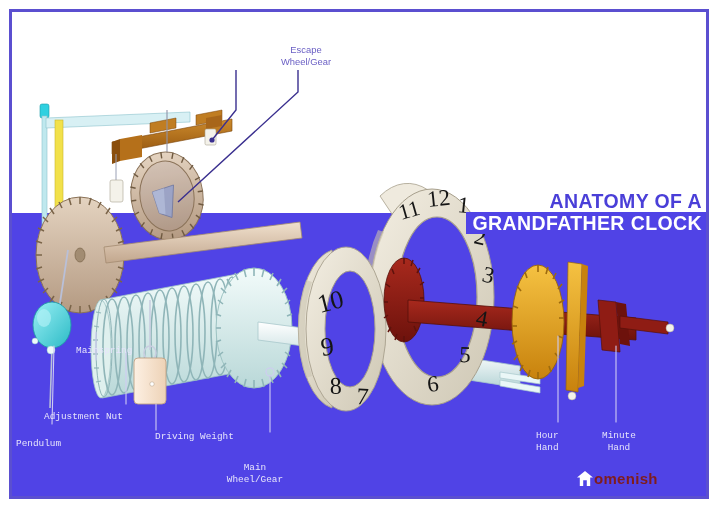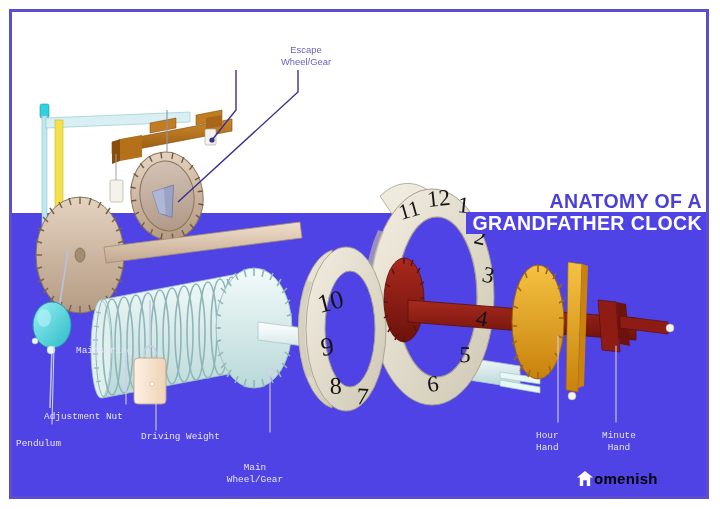--- a/index.html
+++ b/index.html
@@ -17,21 +17,21 @@
   
   #blue-field{position:absolute;left:12px;top:213px;width:694px;height:283px;background:#5043e6;z-index:1;}
 
   
   #title{position:absolute;left:466px;top:190px;width:240px;z-index:30;text-align:right;}
   .title-line{font-weight:bold;font-size:19.5px;letter-spacing:.4px;line-height:22px;white-space:nowrap;}
   #title-1{color:#4a3fd8;padding-right:4px;}
   #title-2{color:#ffffff;background:#5043e6;padding-right:4px;}
 
   
-  #logo{position:absolute;left:577px;top:470px;z-index:30;color:#000000;font-weight:bold;font-size:15px;letter-spacing:.3px;display:flex;align-items:center;}
+  #logo{position:absolute;left:577px;top:470px;z-index:30;color:#7f1d1d;font-weight:bold;font-size:15px;letter-spacing:.3px;display:flex;align-items:center;}
   #logo svg{margin-right:1px;}
 
   
   .lbl{position:absolute;z-index:25;font-size:9.4px;line-height:11.5px;white-space:pre-line;}
   .lbl-dark{color:#6a5fc4;text-align:center;}
   .lbl-light{color:#e6e4fb;font-family:Liberation Mono, monospace;}
 
   
   .leader{position:absolute;z-index:20;}
   .leader line{stroke-linecap:round;}
@@ -431,21 +431,21 @@
   <svg class="leader ld-light" style="left:598px;top:340px;width:36px;height:90px;" viewBox="0 0 36 90">
     <line x1="18" y1="6" x2="18" y2="82" stroke="#cfcbf2" stroke-width="1.1"></line>
   </svg>
 
   <div class="lbl lbl-dark" style="left:268px;top:44px;width:76px;">Escape
 Wheel/Gear</div>
 
   <div class="lbl lbl-light" style="left:76px;top:345px;">Mainspring</div>
   <div class="lbl lbl-light" style="left:44px;top:411px;">Adjustment Nut</div>
   <div class="lbl lbl-light" style="left:16px;top:410px;margin-top:28px;">Pendulum</div>
-  <div class="lbl lbl-light" style="left:141px;top:431px;">Driving Weight</div>
+  <div class="lbl lbl-light" style="left:155px;top:431px;">Driving Weight</div>
   <div class="lbl lbl-light" style="left:222px;top:434px;width:66px;text-align:center;margin-top:28px;">Main
 Wheel/Gear</div>
   <div class="lbl lbl-light" style="left:536px;top:430px;width:44px;text-align:left;">Hour
 Hand</div>
   <div class="lbl lbl-light" style="left:594px;top:430px;width:50px;text-align:center;">Minute
 Hand</div>
 
   <div id="title">
     <div class="title-line" id="title-1">ANATOMY OF A</div>
     <div class="title-line" id="title-2">GRANDFATHER CLOCK</div>

